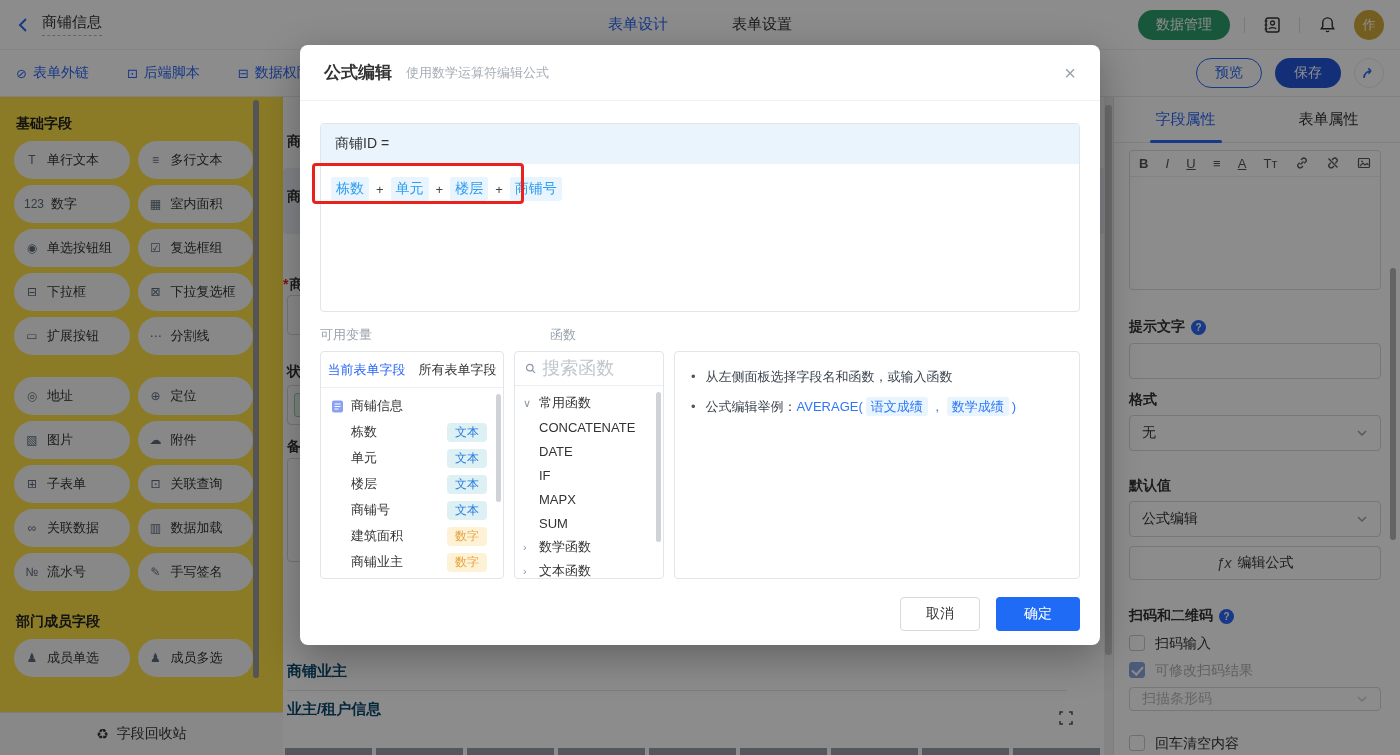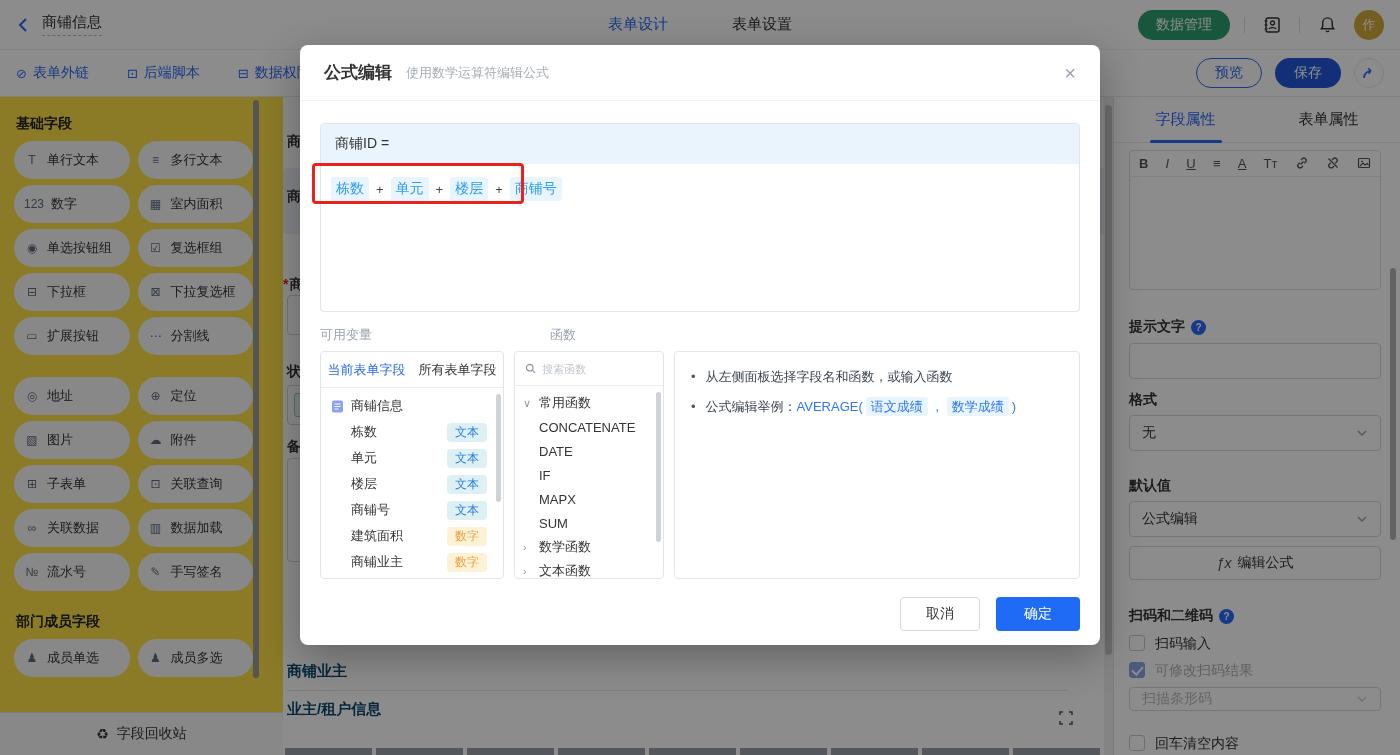--- a/index.html
+++ b/index.html
@@ -104,21 +104,21 @@
   .vtab.active{color:#2b68f6}
   .tree{padding:5px 0;font-size:13px;color:#333}
   .tree-group{display:flex;align-items:center;gap:7px;height:26px;padding:0 10px}
   .tree-row{display:flex;align-items:center;height:26px;padding:0 16px 0 30px;justify-content:space-between;cursor:pointer}
   .badge{font-size:12px;padding:1px 8px;border-radius:4px}
   .badge.text{background:#ddf1f4;color:#2a7ce0}
   .badge.number{background:#fdf2d5;color:#e8a23d}
   .mini-thumb{position:absolute;right:2px;width:5px;background:#cfd3d8;border-radius:3px}
   .funcs{width:150px}
   .search{height:34px;display:flex;align-items:center;gap:6px;padding:0 10px;border-bottom:1px solid #eee}
-  .search input{border:none;outline:none;width:100%;font-size:11px;color:#333;font-family:inherit}
+  .search input{border:none;outline:none;width:100%;font-size:18px;color:#333;font-family:inherit}
   .search input::placeholder{color:#c0c6cc}
   .fn-tree{padding:5px 0;font-size:13px;color:#333}
   .fn-group{display:flex;align-items:center;gap:6px;height:24px;padding:0 8px;cursor:pointer}
   .caret{color:#8a97a8;font-size:11px;width:10px;display:inline-block}
   .fn-item{height:24px;display:flex;align-items:center;padding-left:24px;cursor:pointer}
   .help{flex:1;padding:10px 16px;font-size:13px;color:#3c4450}
   .help-row{display:flex;align-items:center;line-height:30px;gap:10px}
   .bullet{color:#555;font-size:13px}
   .blue{color:#2e77f6}
   .mini-chip{background:#e8f4fe;color:#2e77f6;padding:2px 5px;border-radius:3px;margin:0 3px}

